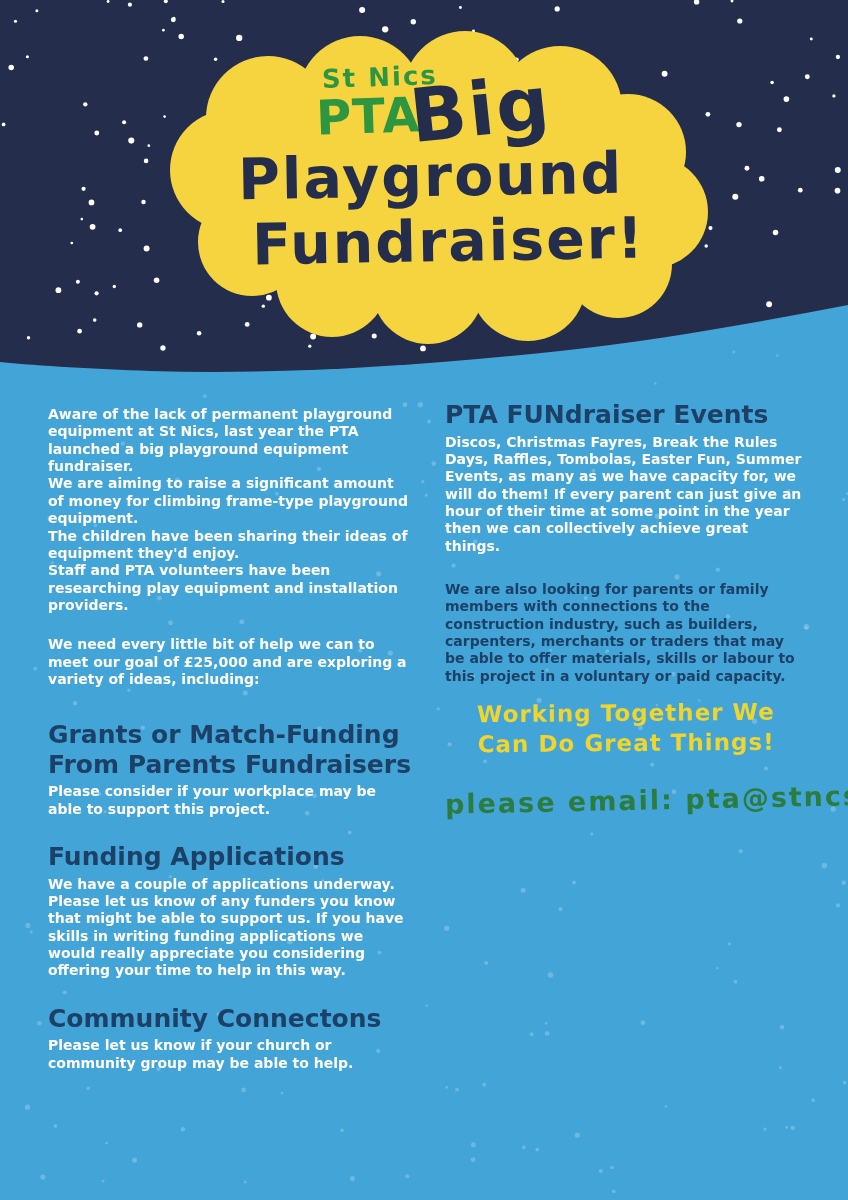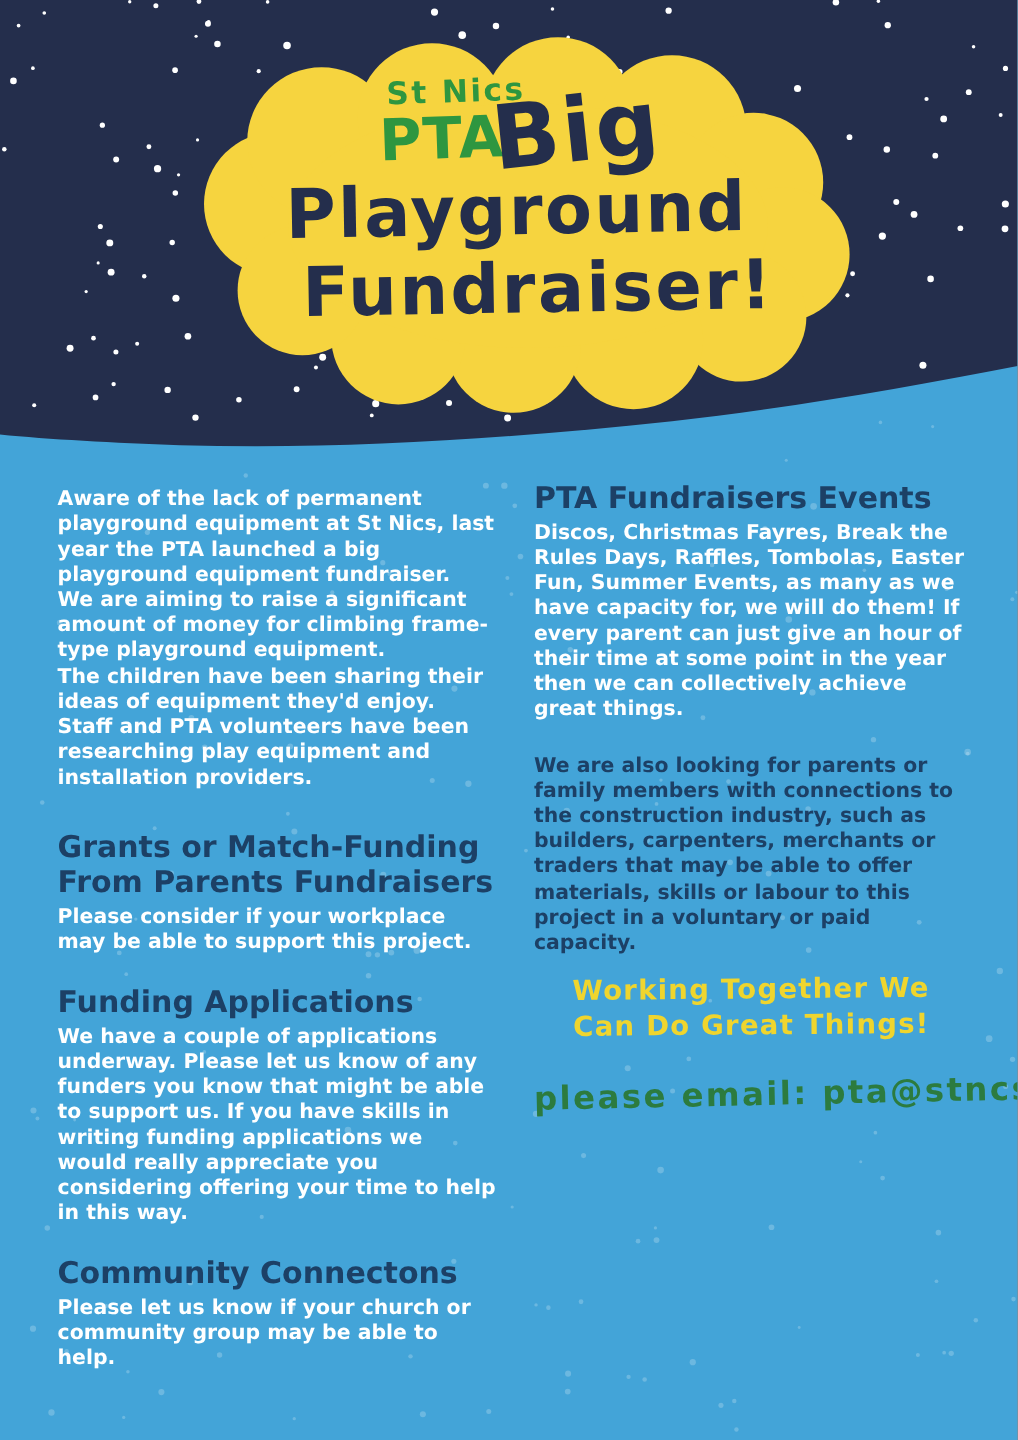--- a/index.html
+++ b/index.html
@@ -21,21 +21,21 @@
   .org{left:316px;top:88px;font-size:48px;color:var(--title-green,#2e9640);letter-spacing:1px;transform:rotate(-2deg);}
   .big{left:410px;top:66px;font-size:74px;color:var(--title-navy,#242e4c);transform:rotate(-6deg);letter-spacing:2px;}
   .playground{left:238px;top:143px;font-size:57px;color:var(--title-navy,#242e4c);letter-spacing:2px;transform:rotate(-1deg);}
   .fundraiser{left:252px;top:208px;font-size:57px;color:var(--title-navy,#242e4c);letter-spacing:2px;transform:rotate(-1deg);}
 
   .col{position:absolute;color:#fff;}
   .col-left{left:48px;top:406px;width:366px;}
   .col-right{left:445px;top:400px;width:362px;}
   .body-text{
     margin:0 0 22px 0;
-    font-size:17px;font-weight:bold;line-height:1.24;
+    font-size:14px;font-weight:bold;line-height:1.24;
     white-space:pre-line;color:#fff;
   }
   .section{margin:0 0 24px 0;}
   .section h2{
     margin:0 0 4px 0;
     font-size:25px;line-height:1.18;font-weight:bold;
     color:var(--heading-navy,#1c4066);
   }
   .col-left .section{margin-top:32px;}
   .col-left .section + .section{margin-top:0;}
@@ -376,40 +376,41 @@
     <div class="big">Big</div>
     <div class="playground">Playground</div>
     <div class="fundraiser">Fundraiser!</div>
   </div>
 
   <div class="col col-left">
     <p class="body-text">Aware of the lack of permanent playground equipment at St Nics, last year the PTA  launched a big playground equipment fundraiser.
 We are aiming to raise a significant amount of money for climbing frame-type playground equipment.
 The children have been sharing their ideas of equipment they'd enjoy.
 Staff and PTA volunteers have been researching play equipment and installation providers.</p>
+    <p class="body-text">We need every little bit of help we can to meet our goal of £25,000 and are exploring a variety of ideas, including:</p>
 
     <div class="section">
       <h2>Grants or Match-Funding From Parents Fundraisers</h2>
       <p class="body-text">Please consider if your workplace may be able to support this project.</p>
     </div>
 
     <div class="section">
       <h2>Funding Applications</h2>
       <p class="body-text">We have a couple of applications underway. Please let us know of any funders you know that might be able to support us. If you have skills in writing funding applications we would really appreciate you considering offering your time to help in this way.</p>
     </div>
 
     <div class="section">
       <h2>Community Connectons</h2>
       <p class="body-text">Please let us know if your church or community group may be able to help.</p>
     </div>
   </div>
 
   <div class="col col-right">
     <div class="section">
-      <h2>PTA Fundraisers Events</h2>
+      <h2>PTA FUNdraiser Events</h2>
       <p class="body-text">Discos, Christmas Fayres, Break the Rules Days, Raffles, Tombolas, Easter Fun, Summer Events, as many as we have capacity for, we will do them! If every parent can just give an hour of their time at some point in the year then we can collectively achieve great things.</p>
     </div>
 
     <div class="section">
     </div>
 
     <p class="body-text navy-par">We are also looking for parents or family members with connections to the construction industry, such as builders, carpenters, merchants or traders that may be able to offer materials, skills or labour to this project in a voluntary or paid capacity.</p>
 
     <div class="slogan">Working Together We
 Can Do Great Things!</div>

